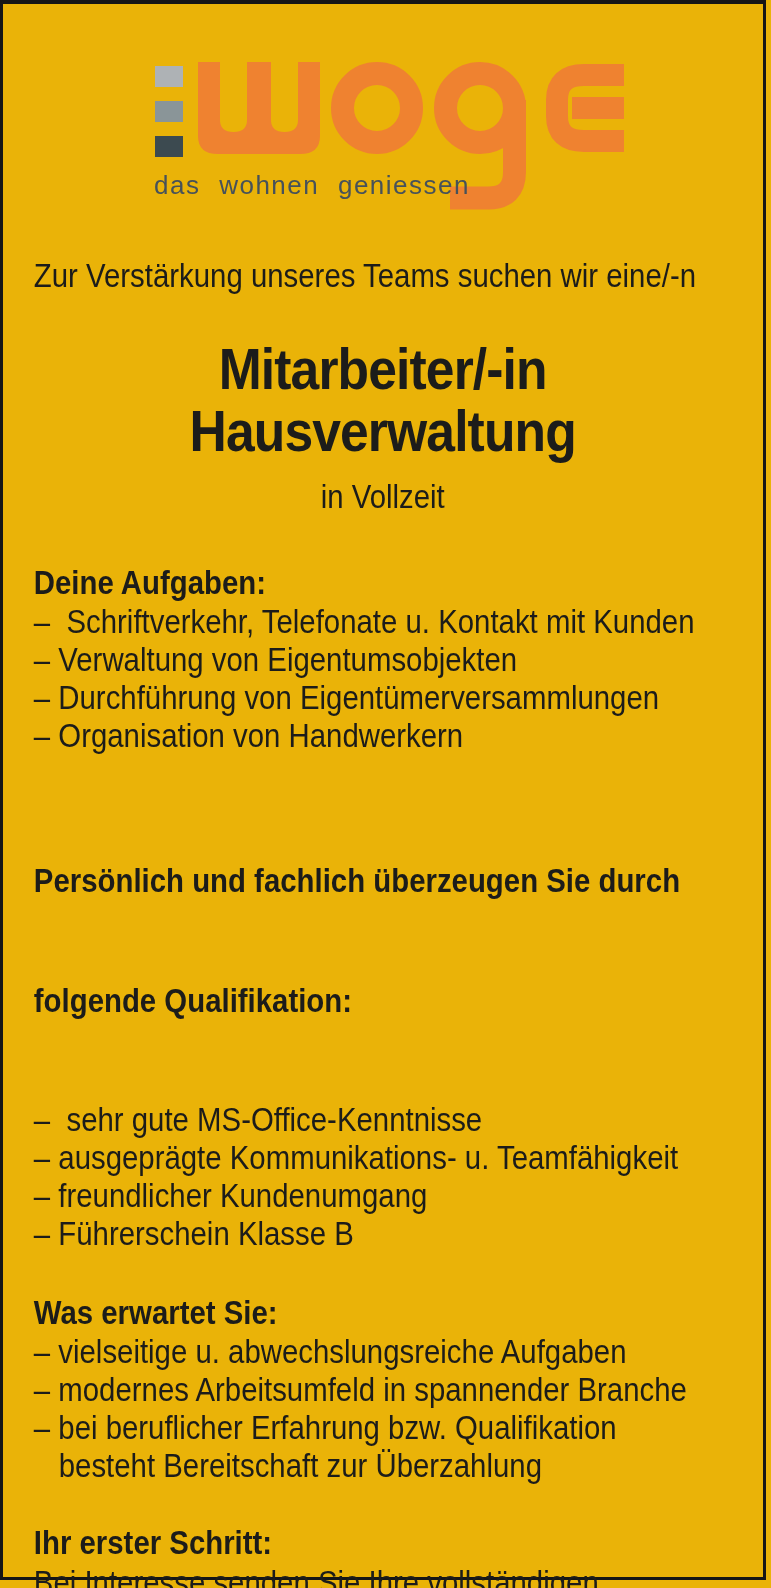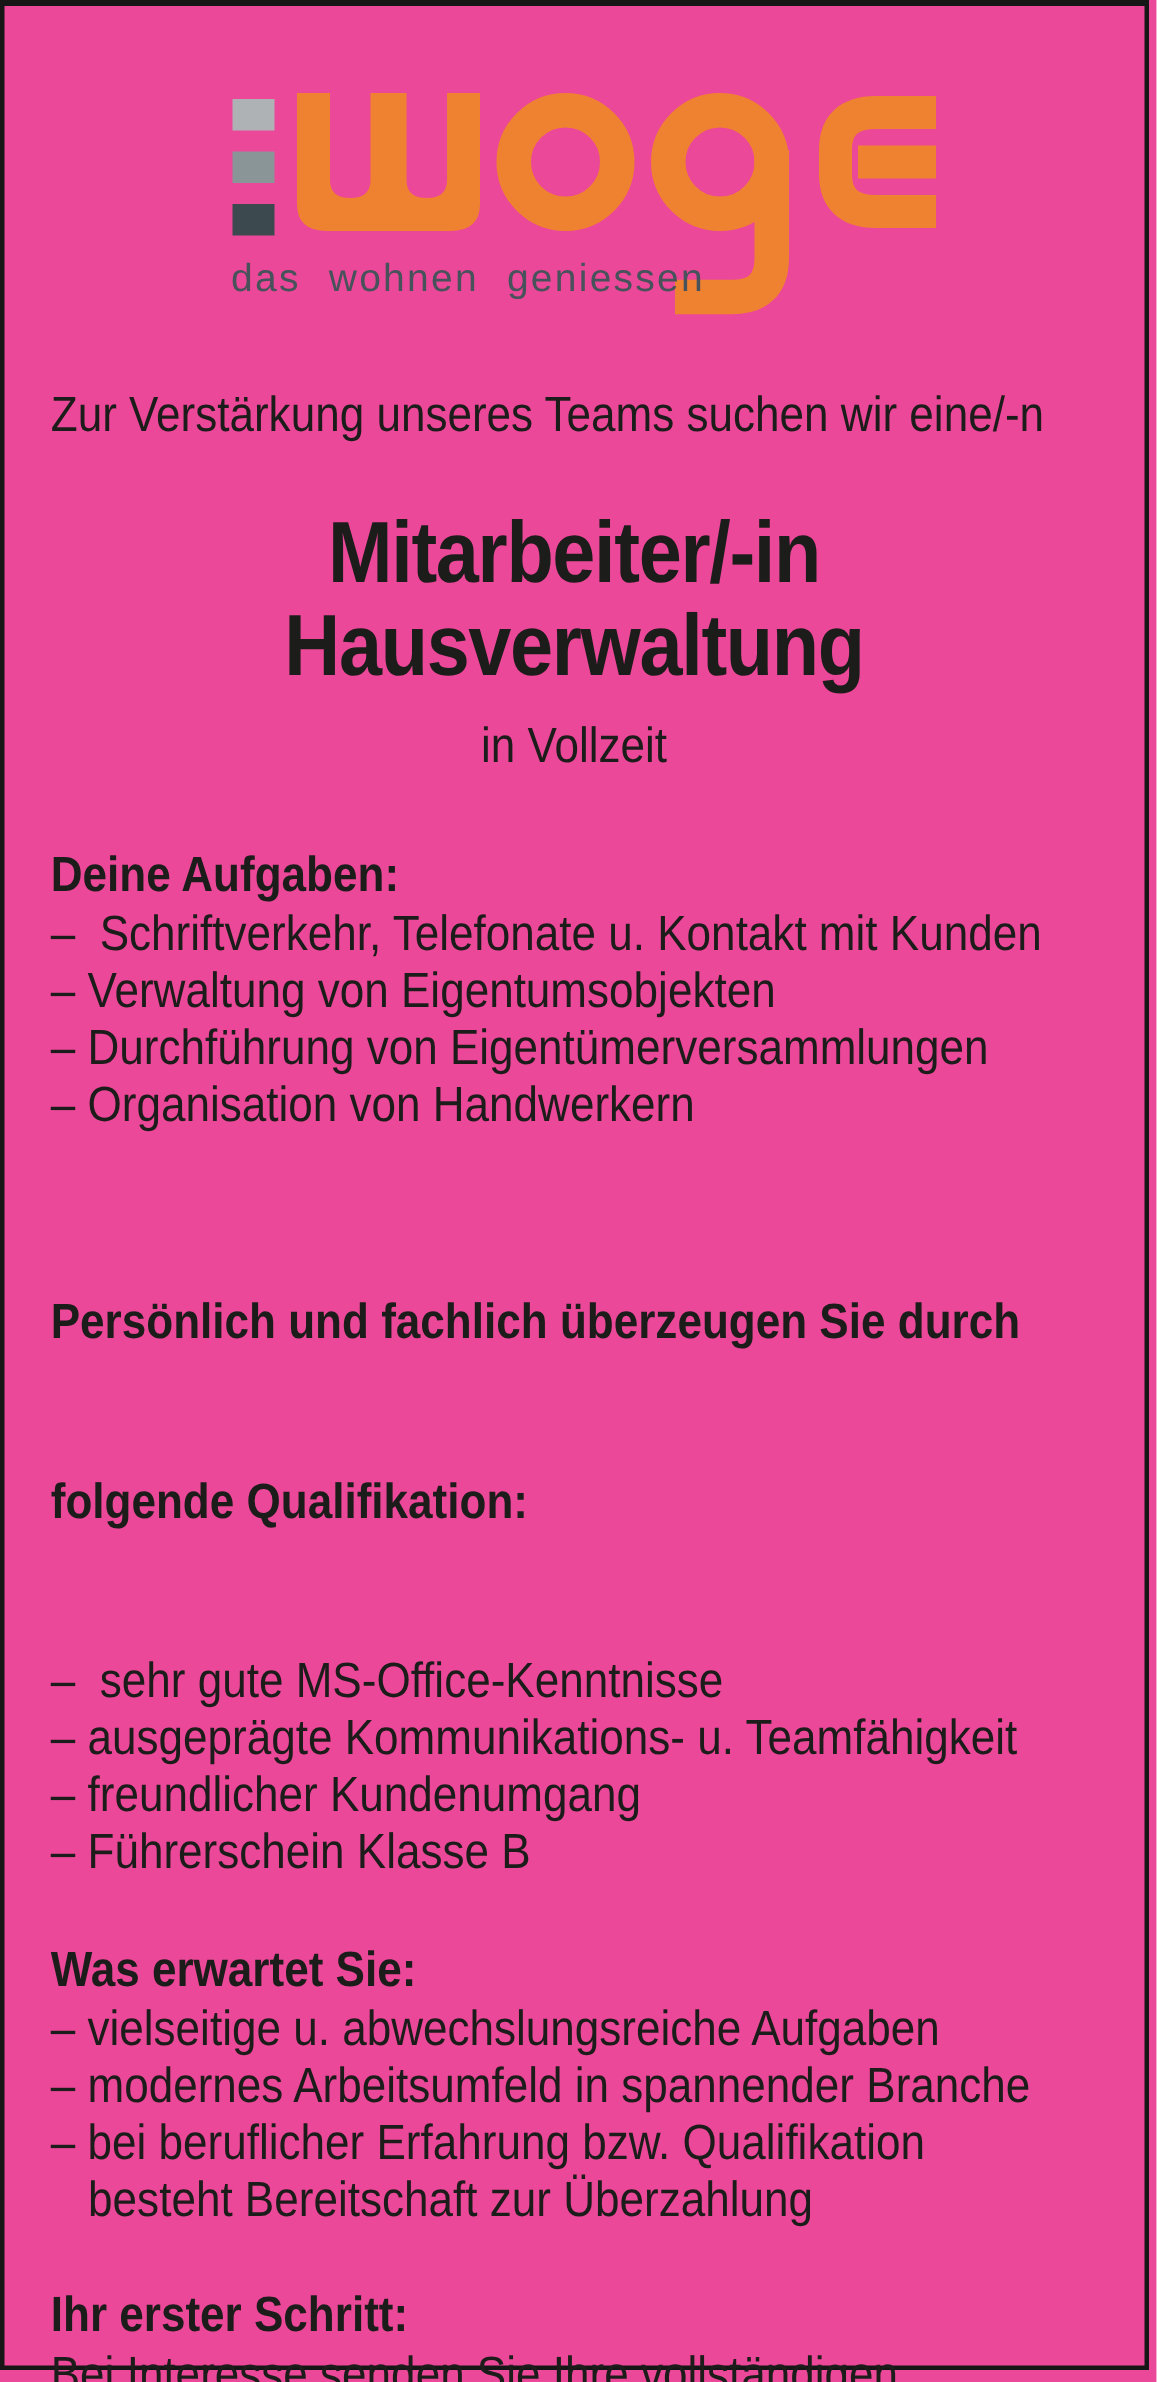--- a/index.html
+++ b/index.html
@@ -1,20 +1,20 @@
 <!DOCTYPE html>
 <html><head>
 <meta charset="utf-8">
 <style>
   html, body { margin: 0; padding: 0; background: #ffffff; }
   .page {
     position: relative;
     width: 771px;
     height: 1588px;
-    background: #ec4899;
+    background: #eab308;
     overflow: hidden;
     font-family: "Liberation Sans", sans-serif;
     color: #1c1c1a;
   }
   .frame {
     position: absolute;
     left: 0; top: 0;
     width: 766px; height: 1580px;
     box-sizing: border-box;
     border: 3px solid #161616;

